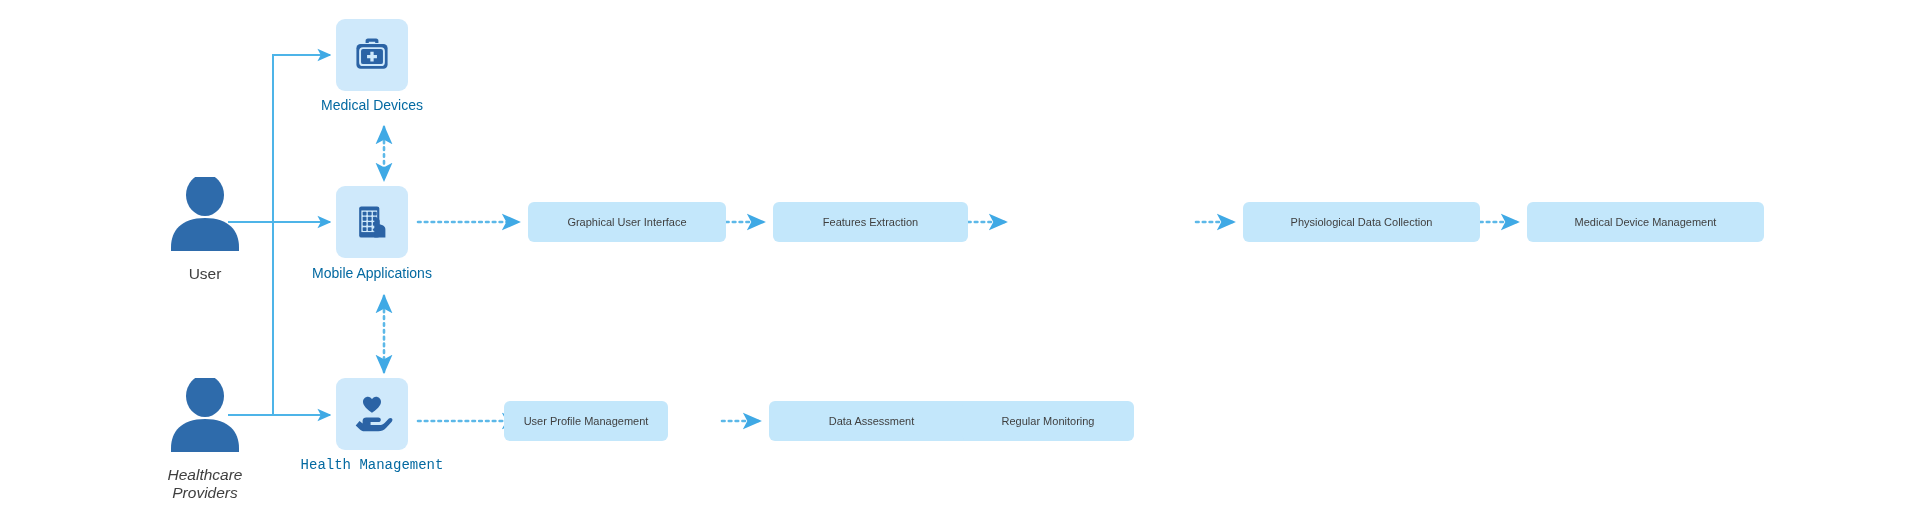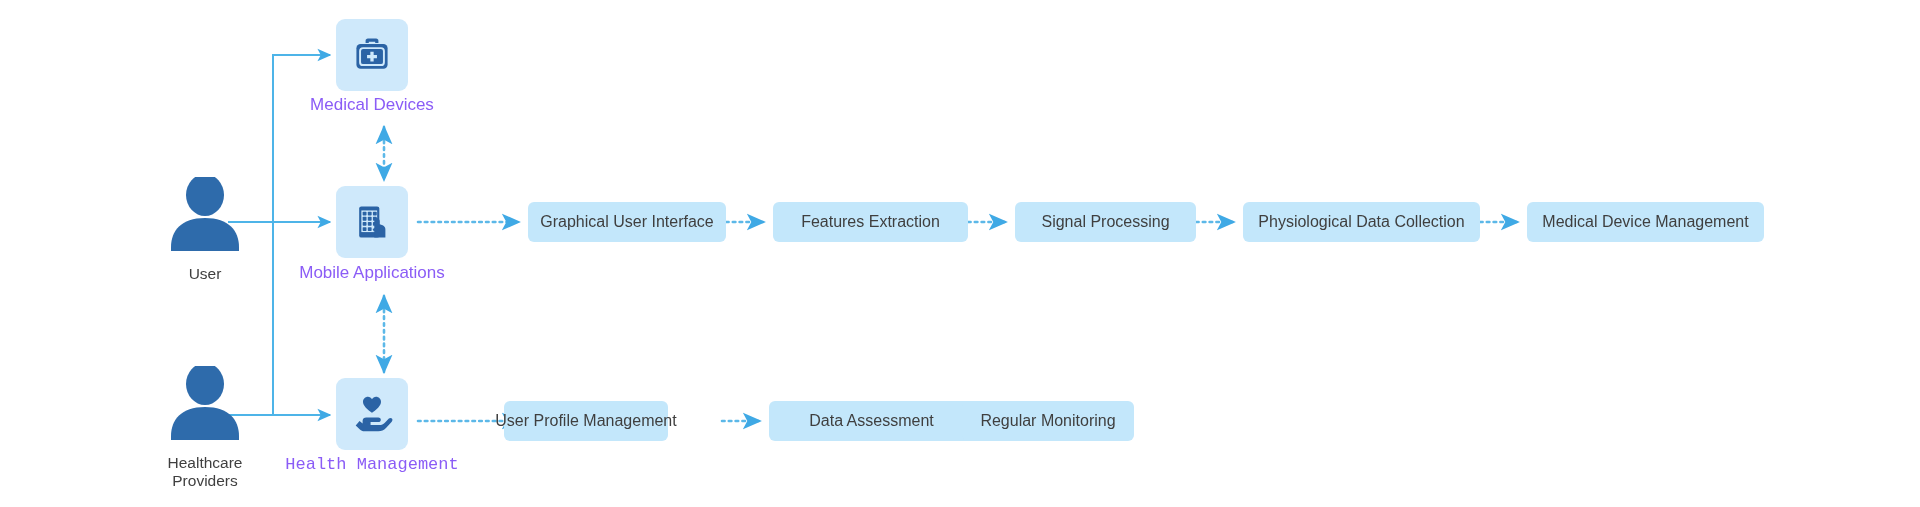--- a/index.html
+++ b/index.html
@@ -54,41 +54,41 @@
     height: 72px;
     border-radius: 9px;
     background: #cfe9fb;
     display: flex;
     align-items: center;
     justify-content: center;
   }
   .tile svg { display: block; }
   .tile-label {
     position: absolute;
-    font-size: 17px;
+    font-size: 14px;
     line-height: 18px;
-    color: #8b5cf6;
+    color: #0369a1;
     text-align: center;
     white-space: nowrap;
   }
 
   
   .pbox {
     position: absolute;
     height: 40px;
     border-radius: 6px;
     background: #c3e7fb;
     display: flex;
     align-items: center;
     justify-content: center;
     box-sizing: border-box;
     padding: 0 14px;
   }
   .pbox-text {
-    font-size: 16px;
+    font-size: 11px;
     line-height: 18px;
     color: #3f3f3f;
     white-space: nowrap;
   }
 </style>
 </head>
 <body>
 
 <div id="canvas">
 
@@ -157,21 +157,21 @@
   </svg>
 
   <div class="actor" style="left:145px; top:177px;">
     <svg class="actor-glyph" viewBox="0 0 120 74">
       <ellipse cx="60" cy="18" rx="19" ry="21" fill="#2e6bab"></ellipse>
       <path d="M60,41 C36,41 26,54 26,70 L26,74 L94,74 L94,70 C94,54 84,41 60,41 Z" fill="#2e6bab"></path>
     </svg>
     <div class="actor-label">User</div>
   </div>
 
-  <div class="actor" style="left:145px; top:366px;">
+  <div class="actor" style="left:145px; top:378px;font-style:italic;">
     <svg class="actor-glyph" viewBox="0 0 120 74">
       <ellipse cx="60" cy="18" rx="19" ry="21" fill="#2e6bab"></ellipse>
       <path d="M60,41 C36,41 26,54 26,70 L26,74 L94,74 L94,70 C94,54 84,41 60,41 Z" fill="#2e6bab"></path>
     </svg>
     <div class="actor-label">Healthcare
 Providers</div>
   </div>
 
   <div class="tile" style="left:336px; top:19px;">
     <svg width="44" height="44" viewBox="0 0 48 48">
@@ -215,23 +215,20 @@
   <div class="tile-label" style="left:256px; top:456px; width:232px;font-family:Liberation Mono, monospace;">Health Management</div>
 
   <div class="pbox" style="left:528px; top:202px; width:198px;">
     <span class="pbox-text">Graphical User Interface</span>
   </div>
 
   <div class="pbox" style="left:773px; top:202px; width:195px;text-align:right;">
     <span class="pbox-text">Features Extraction</span>
   </div>
 
-  <div class="pbox" style="left:1015px; top:202px; width:181px;">
-    <span class="pbox-text">Signal Processing</span>
-  </div>
 
   <div class="pbox" style="left:1243px; top:202px; width:237px;">
     <span class="pbox-text">Physiological Data Collection</span>
   </div>
 
   <div class="pbox" style="left:1527px; top:202px; width:237px;align-items:center;">
     <span class="pbox-text">Medical Device Management</span>
   </div>
 
   <div class="pbox" style="left:504px; top:401px; width:164px;">

